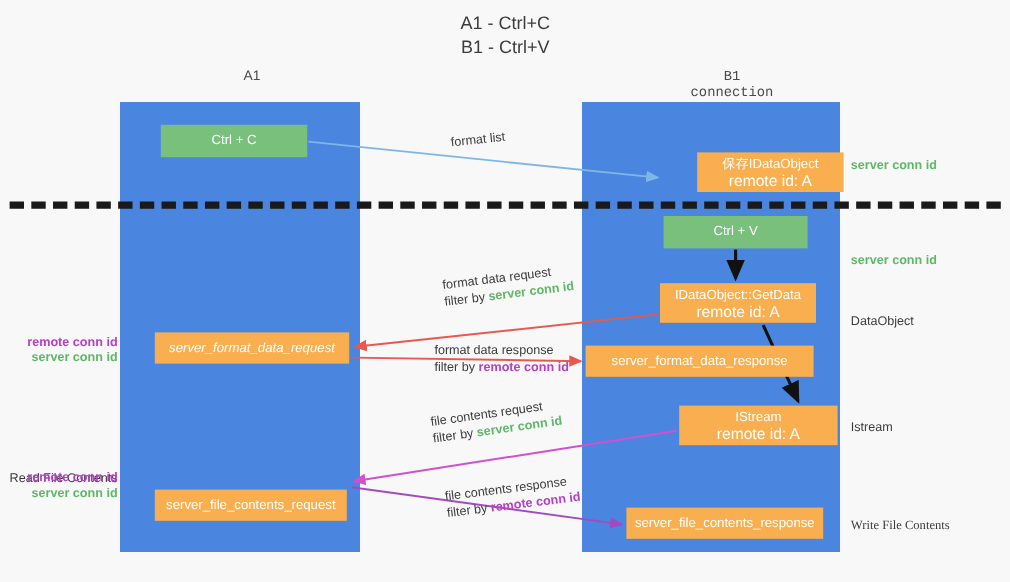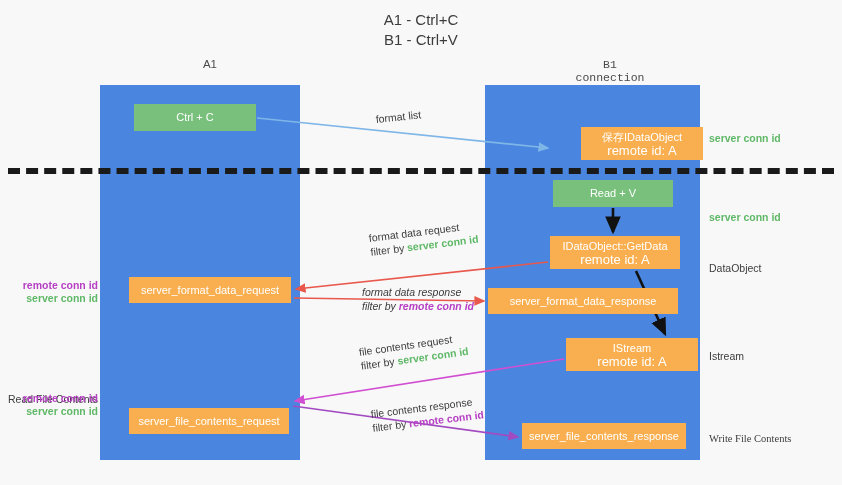--- a/index.html
+++ b/index.html
@@ -67,21 +67,21 @@
     padding: 2px 4px;
   }
   .box.green { background: #78c07c; }
   .box.orange { background: #f9af4f; }
   .box .l2 { font-size: 13px; }
 
   #box-ctrlc  { left: 134px; top: 104px; width: 122px; height: 27px; }
   #box-save   { left: 553px; top: 127px; width: 122px; height: 33px; margin-left: 28px; }
   #box-ctrlv  { left: 553px; top: 180px; width: 120px; height: 27px; }
   #box-getdata{ left: 550px; top: 236px; width: 130px; height: 33px; text-align: center; }
-  #box-sfdreq { left: 129px; top: 277px; width: 162px; height: 26px; }
+  #box-sfdreq { left: 129px; top: 277px; width: 162px; height: 26px; font-style: italic; }
   #box-sfdres { left: 488px; top: 288px; width: 190px; height: 26px; align-items: center; }
   #box-istream{ left: 566px; top: 338px; width: 132px; height: 33px; }
   #box-sfcreq { left: 129px; top: 408px; width: 160px; height: 26px; }
   #box-sfcres { left: 522px; top: 423px; width: 164px; height: 26px; }
 
   
   #divider {
     left: 8px; top: 168px;
     width: 826px; height: 0;
     border-top: 6px dashed #1a1a1a;
@@ -124,21 +124,21 @@
   #flow-formatlist {
     left: 375px; top: 112px;
     transform: rotate(-6deg);
     transform-origin: left top;
   }
   #flow-fdreq {
     left: 368px; top: 231px;
     transform: rotate(-7deg);
     transform-origin: left top;
   }
-  #flow-fdres { left: 362px; top: 285px; font-style: italic; }
+  #flow-fdres { left: 362px; top: 285px; }
   #flow-fcreq {
     left: 358px; top: 345px;
     transform: rotate(-8deg);
     transform-origin: left top;
   }
   #flow-fcres {
     left: 370px; top: 407px;
     transform: rotate(-7deg);
     transform-origin: left top;
   }
@@ -201,21 +201,21 @@
   <div class="abs box green" id="box-ctrlc">
     <span>Ctrl + C</span>
   </div>
 
   <div class="abs box orange" id="box-save">
     <span>保存IDataObject</span>
     <span class="l2">remote id: A</span>
   </div>
 
   <div class="abs box green" id="box-ctrlv">
-    <span>Read + V</span>
+    <span>Ctrl + V</span>
   </div>
 
   <div class="abs box orange" id="box-getdata">
     <span>IDataObject::GetData</span>
     <span class="l2">remote id: A</span>
   </div>
 
   <div class="abs box orange" id="box-sfdreq">
     <span>server_format_data_request</span>
   </div>

